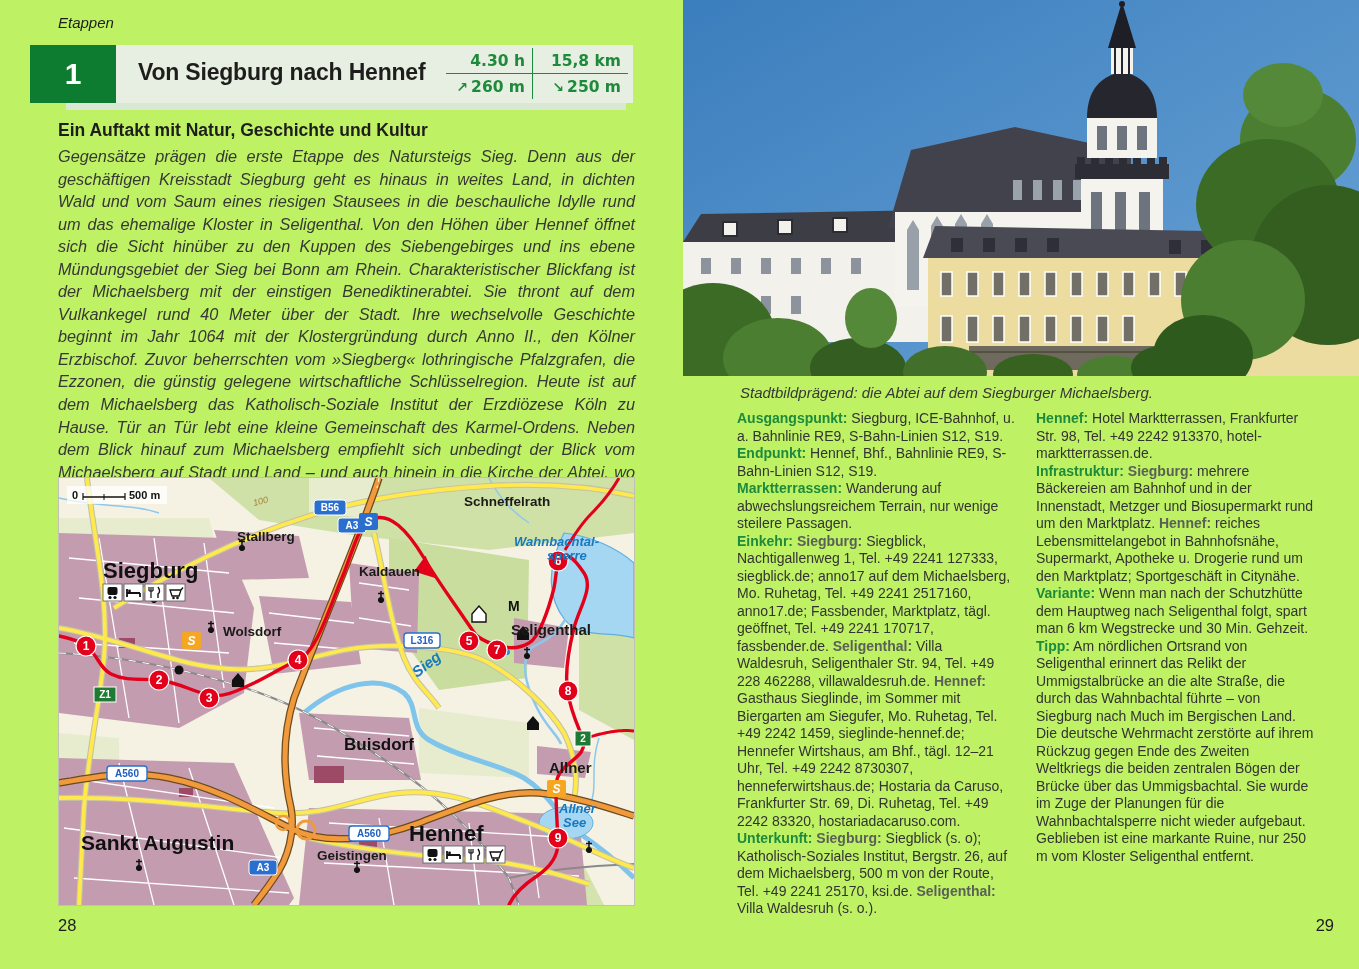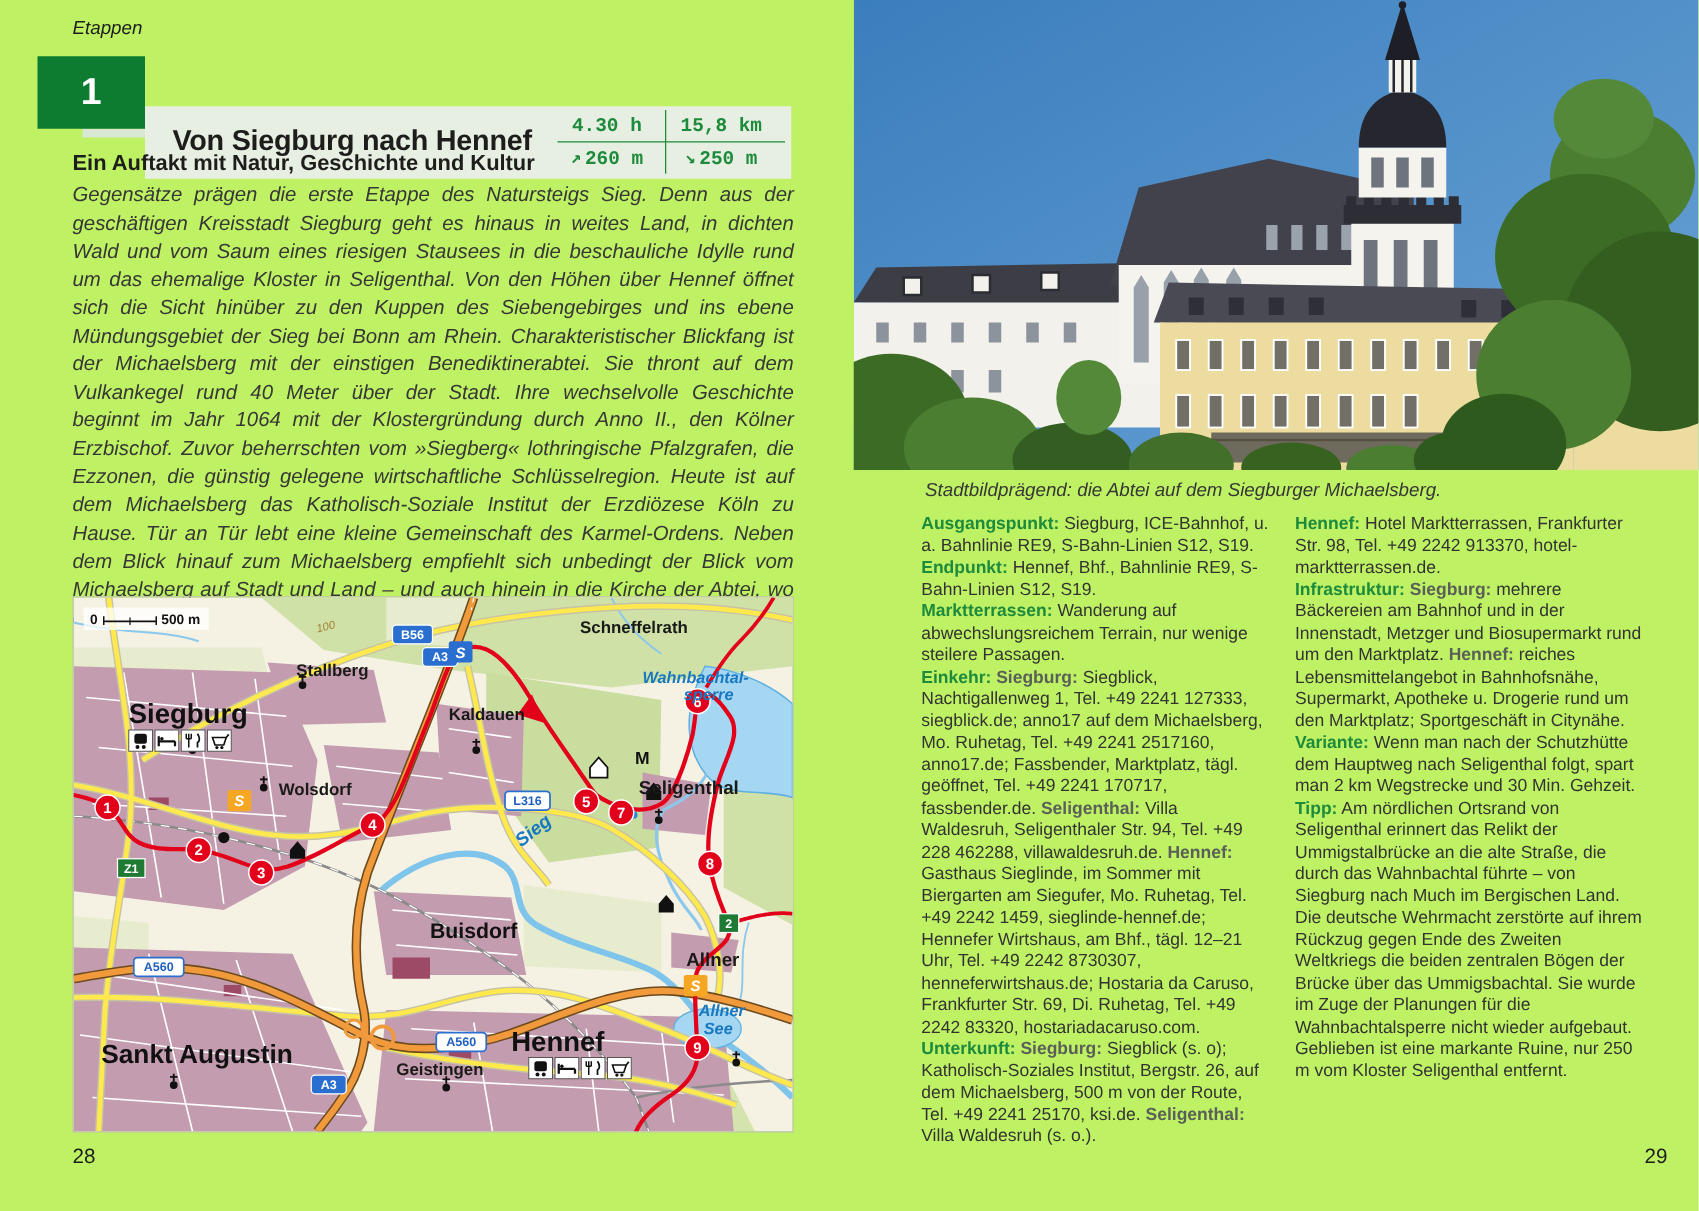--- a/index.html
+++ b/index.html
@@ -4,27 +4,27 @@
 <style>
   html,body{margin:0;padding:0;background:#ffffff;}
   .book{position:relative;width:1359px;height:969px;background:#bef264;overflow:hidden;
         font-family:"Liberation Sans",sans-serif;color:#2e2e2c;}
   
   .running-head{position:absolute;left:58px;top:14px;font-style:italic;font-size:15px;color:#1d1d1b;}
   .stage-banner{position:absolute;left:30px;top:45px;width:605px;height:58px;}
   .stage-num{position:absolute;left:0;top:0;width:86px;height:58px;background:#0d7c30;color:#fff;
              font-weight:bold;font-size:30px;display:flex;align-items:center;justify-content:center;}
   .stage-shadow{position:absolute;left:36px;top:58px;width:560px;height:7px;background:#d9e8d3;}
-  .stage-strip{position:absolute;left:86px;top:0;width:517px;height:58px;background:#e6efe1;margin-top:40px;}
+  .stage-strip{position:absolute;left:86px;top:0;width:517px;height:58px;background:#e6efe1;}
   .stage-title{position:absolute;left:22px;top:14px;margin:0;font-size:23px;font-weight:bold;color:#1d1d1b;letter-spacing:-0.2px;white-space:nowrap;}
   .stats{position:absolute;right:5px;top:3px;width:182px;height:52px;display:grid;
          grid-template-columns:86px 1px 95px;grid-template-rows:25px 1px 25px;
          font-family:"DejaVu Sans","Liberation Sans",sans-serif;
          font-weight:bold;font-size:15.5px;color:#1e8a3c;}
-  .stats .cell{display:flex;align-items:center;justify-content:center;padding-right:7px;white-space:nowrap;font-family:Liberation Mono, monospace;}
+  .stats .cell{display:flex;align-items:center;justify-content:flex-end;padding-right:7px;white-space:nowrap;}
   .stats .vline{grid-column:2;grid-row:1/4;background:#1e8a3c;}
   .stats .hline{grid-column:1/4;grid-row:2;background:#1e8a3c;}
   .arrow{font-size:14px;margin-right:3px;}
   .subtitle{position:absolute;left:58px;top:120px;margin:0;font-size:17.5px;font-weight:bold;color:#1d1d1b;}
   .intro{position:absolute;left:58px;top:145px;width:577px;margin:0;font-style:italic;font-size:16.3px;
          line-height:22.55px;text-align:justify;color:#373735;}
   .map-wrap{position:absolute;left:58px;top:477px;width:577px;height:429px;border:1px solid #c2c0b4;box-sizing:border-box;}
   .pagenum{position:absolute;top:916px;font-size:16.5px;color:#1d1d1b;}
   .pagenum.left{left:58px;}
   .pagenum.right{left:1288px;width:46px;text-align:right;}
@@ -554,20 +554,20 @@
     <div class="info-col">
       <p><span class="lab">Ausgangspunkt:</span><span> Siegburg, ICE-Bahnhof, u. a. Bahnlinie RE9, S-Bahn-Linien S12, S19.</span></p>
       <p><span class="lab">Endpunkt:</span><span> Hennef, Bhf., Bahnlinie RE9, S-Bahn-Linien S12, S19.</span></p>
       <p><span class="lab">Marktterrassen:</span><span> Wanderung auf abwechslungsreichem Terrain, nur wenige steilere Passagen.</span></p>
       <p><span class="lab">Einkehr:</span><span>&nbsp;</span><span class="sub">Siegburg:</span><span> Siegblick, Nachtigallenweg 1, Tel. +49 2241 127333, siegblick.de; anno17 auf dem Michaelsberg, Mo. Ruhetag, Tel. +49 2241 2517160, anno17.de; Fassbender, Marktplatz, tägl. geöffnet, Tel. +49 2241 170717, fassbender.de. </span><span class="sub">Seligenthal:</span><span> Villa Waldesruh, Seligenthaler Str. 94, Tel. +49 228 462288, villawaldesruh.de. </span><span class="sub">Hennef:</span><span> Gasthaus Sieglinde, im Sommer mit Biergarten am Siegufer, Mo. Ruhetag, Tel. +49 2242 1459, sieglinde-hennef.de; Hennefer Wirtshaus, am Bhf., tägl. 12–21 Uhr, Tel. +49 2242 8730307, henneferwirtshaus.de; Hostaria da Caruso, Frankfurter Str. 69, Di. Ruhetag, Tel. +49 2242 83320, hostariadacaruso.com.</span></p>
       <p><span class="lab">Unterkunft:</span><span>&nbsp;</span><span class="sub">Siegburg:</span><span> Siegblick (s. o); Katholisch-Soziales Institut, Bergstr. 26, auf dem Michaelsberg, 500 m von der Route, Tel. +49 2241 25170, ksi.de. </span><span class="sub">Seligenthal:</span><span> Villa Waldesruh (s. o.).</span></p>
     </div>
     <div class="info-col">
       <p><span class="lab">Hennef:</span><span> Hotel Marktterrassen, Frankfurter Str. 98, Tel. +49 2242 913370, hotel-marktterrassen.de.</span></p>
       <p><span class="lab">Infrastruktur:</span><span>&nbsp;</span><span class="sub">Siegburg:</span><span> mehrere Bäckereien am Bahnhof und in der Innenstadt, Metzger und Biosupermarkt rund um den Marktplatz. </span><span class="sub">Hennef:</span><span> reiches Lebensmittelangebot in Bahnhofsnähe, Supermarkt, Apotheke u. Drogerie rund um den Marktplatz; Sportgeschäft in Citynähe.</span></p>
-      <p><span class="lab">Variante:</span><span> Wenn man nach der Schutzhütte dem Hauptweg nach Seligenthal folgt, spart man 2 km Wegstrecke und 30 Min. Gehzeit.</span></p>
+      <p><span class="lab">Variante:</span><span> Wenn man nach der Schutzhütte dem Hauptweg nach Seligenthal folgt, spart man 6 km Wegstrecke und 30 Min. Gehzeit.</span></p>
       <p><span class="lab">Tipp:</span><span> Am nördlichen Ortsrand von Seligenthal erinnert das Relikt der Ummigstalbrücke an die alte Straße, die durch das Wahnbachtal führte – von Siegburg nach Much im Bergischen Land. Die deutsche Wehrmacht zerstörte auf ihrem Rückzug gegen Ende des Zweiten Weltkriegs die beiden zentralen Bögen der Brücke über das Ummigsbachtal. Sie wurde im Zuge der Planungen für die Wahnbachtalsperre nicht wieder aufgebaut. Geblieben ist eine markante Ruine, nur 250 m vom Kloster Seligenthal entfernt.</span></p>
     </div>
   </div>
 
   <div class="pagenum right">29</div>
 
 </div>
 
 </body></html>

